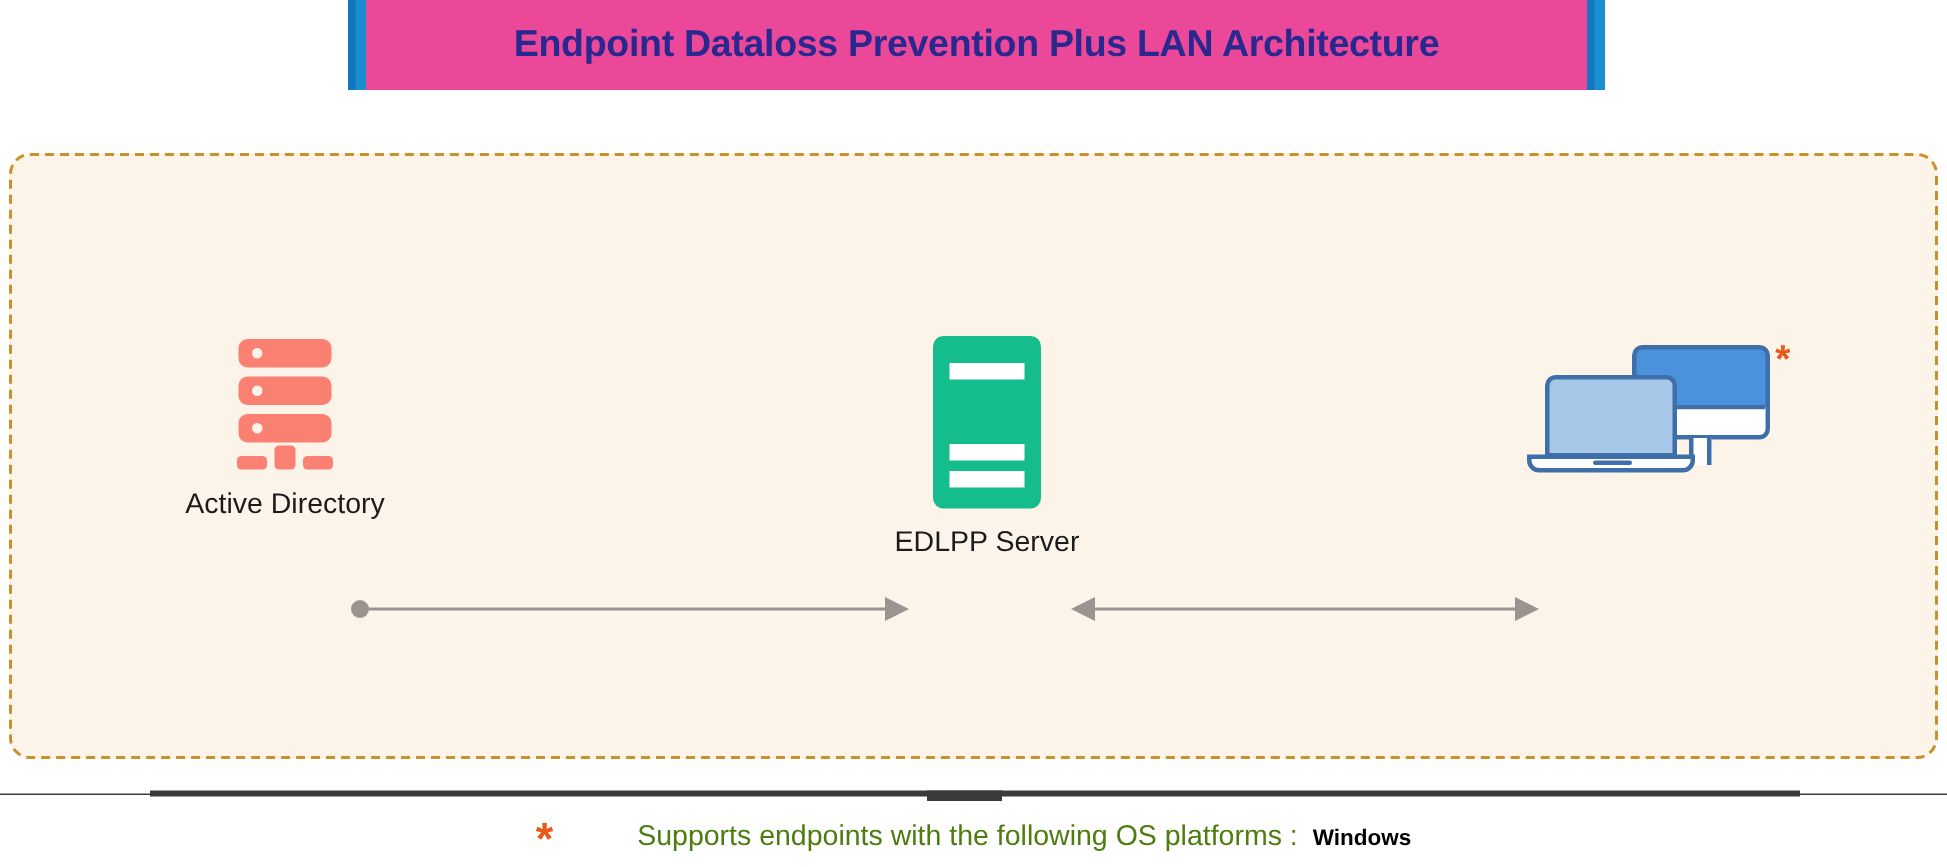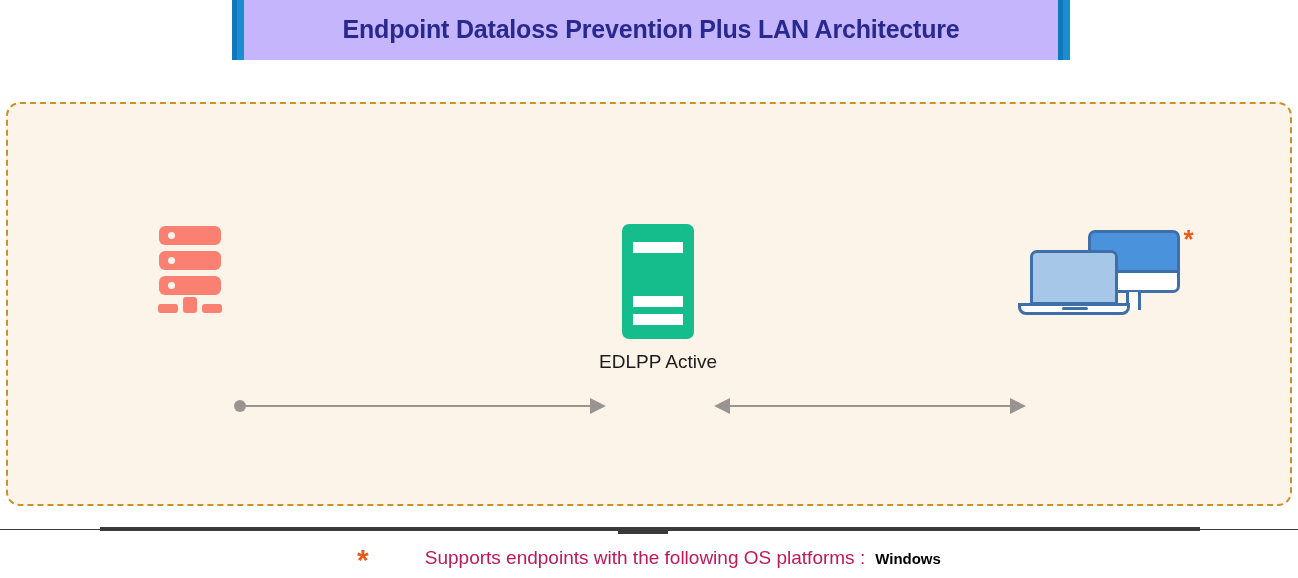--- a/index.html
+++ b/index.html
@@ -15,21 +15,21 @@
     overflow: hidden;
   }
 
   
   #header-banner {
     position: absolute;
     left: 232px;
     top: 0px;
     width: 838px;
     height: 60px;
-    background: #c4b5fd;
+    background: #ec4899;
     box-sizing: border-box;
   }
   #header-banner .edge-bar {
     position: absolute;
     top: 0;
     width: 12px;
     height: 60px;
     background: #1a8ed1;
   }
   #header-banner .edge-bar.left  { left: 0px; }
@@ -287,21 +287,21 @@
   #footer-asterisk {
     font-size: 30px;
     line-height: 28px;
     color: #e8591a;
     font-weight: bold;
     position: relative;
     top: 2px;
   }
   #footer-text {
     font-size: 19px;
-    color: #be185d;
+    color: #4d7c0f;
     white-space: nowrap;
     margin-left: 46px;
   }
   #footer-platform {
     font-size: 15px;
     color: #000000;
     font-weight: bold;
     white-space: nowrap;
   }
 </style>
@@ -318,29 +318,30 @@
 
   <div class="node" id="node-active-directory">
     <div class="ad-icon">
       <div class="ad-bay b1"></div>
       <div class="ad-bay b2"></div>
       <div class="ad-bay b3"></div>
       <div class="ad-foot fl"></div>
       <div class="ad-foot fc"></div>
       <div class="ad-foot fr"></div>
     </div>
+    <div class="node-label">Active Directory</div>
   </div>
 
   <div class="node" id="node-edlpp-server">
     <div class="server-icon">
       <div class="server-bar s1"></div>
       <div class="server-bar s2"></div>
       <div class="server-bar s3"></div>
     </div>
-    <div class="node-label">EDLPP Active</div>
+    <div class="node-label">EDLPP Server</div>
   </div>
 
   <div class="node" id="node-managed-endpoints">
     <div class="endpoint-icon">
       <div class="desktop-monitor"></div>
       <div class="desktop-stand"></div>
       <div class="laptop-screen"></div>
       <div class="laptop-base"></div>
       <div class="laptop-notch"></div>
       <div class="endpoint-asterisk">*</div>

